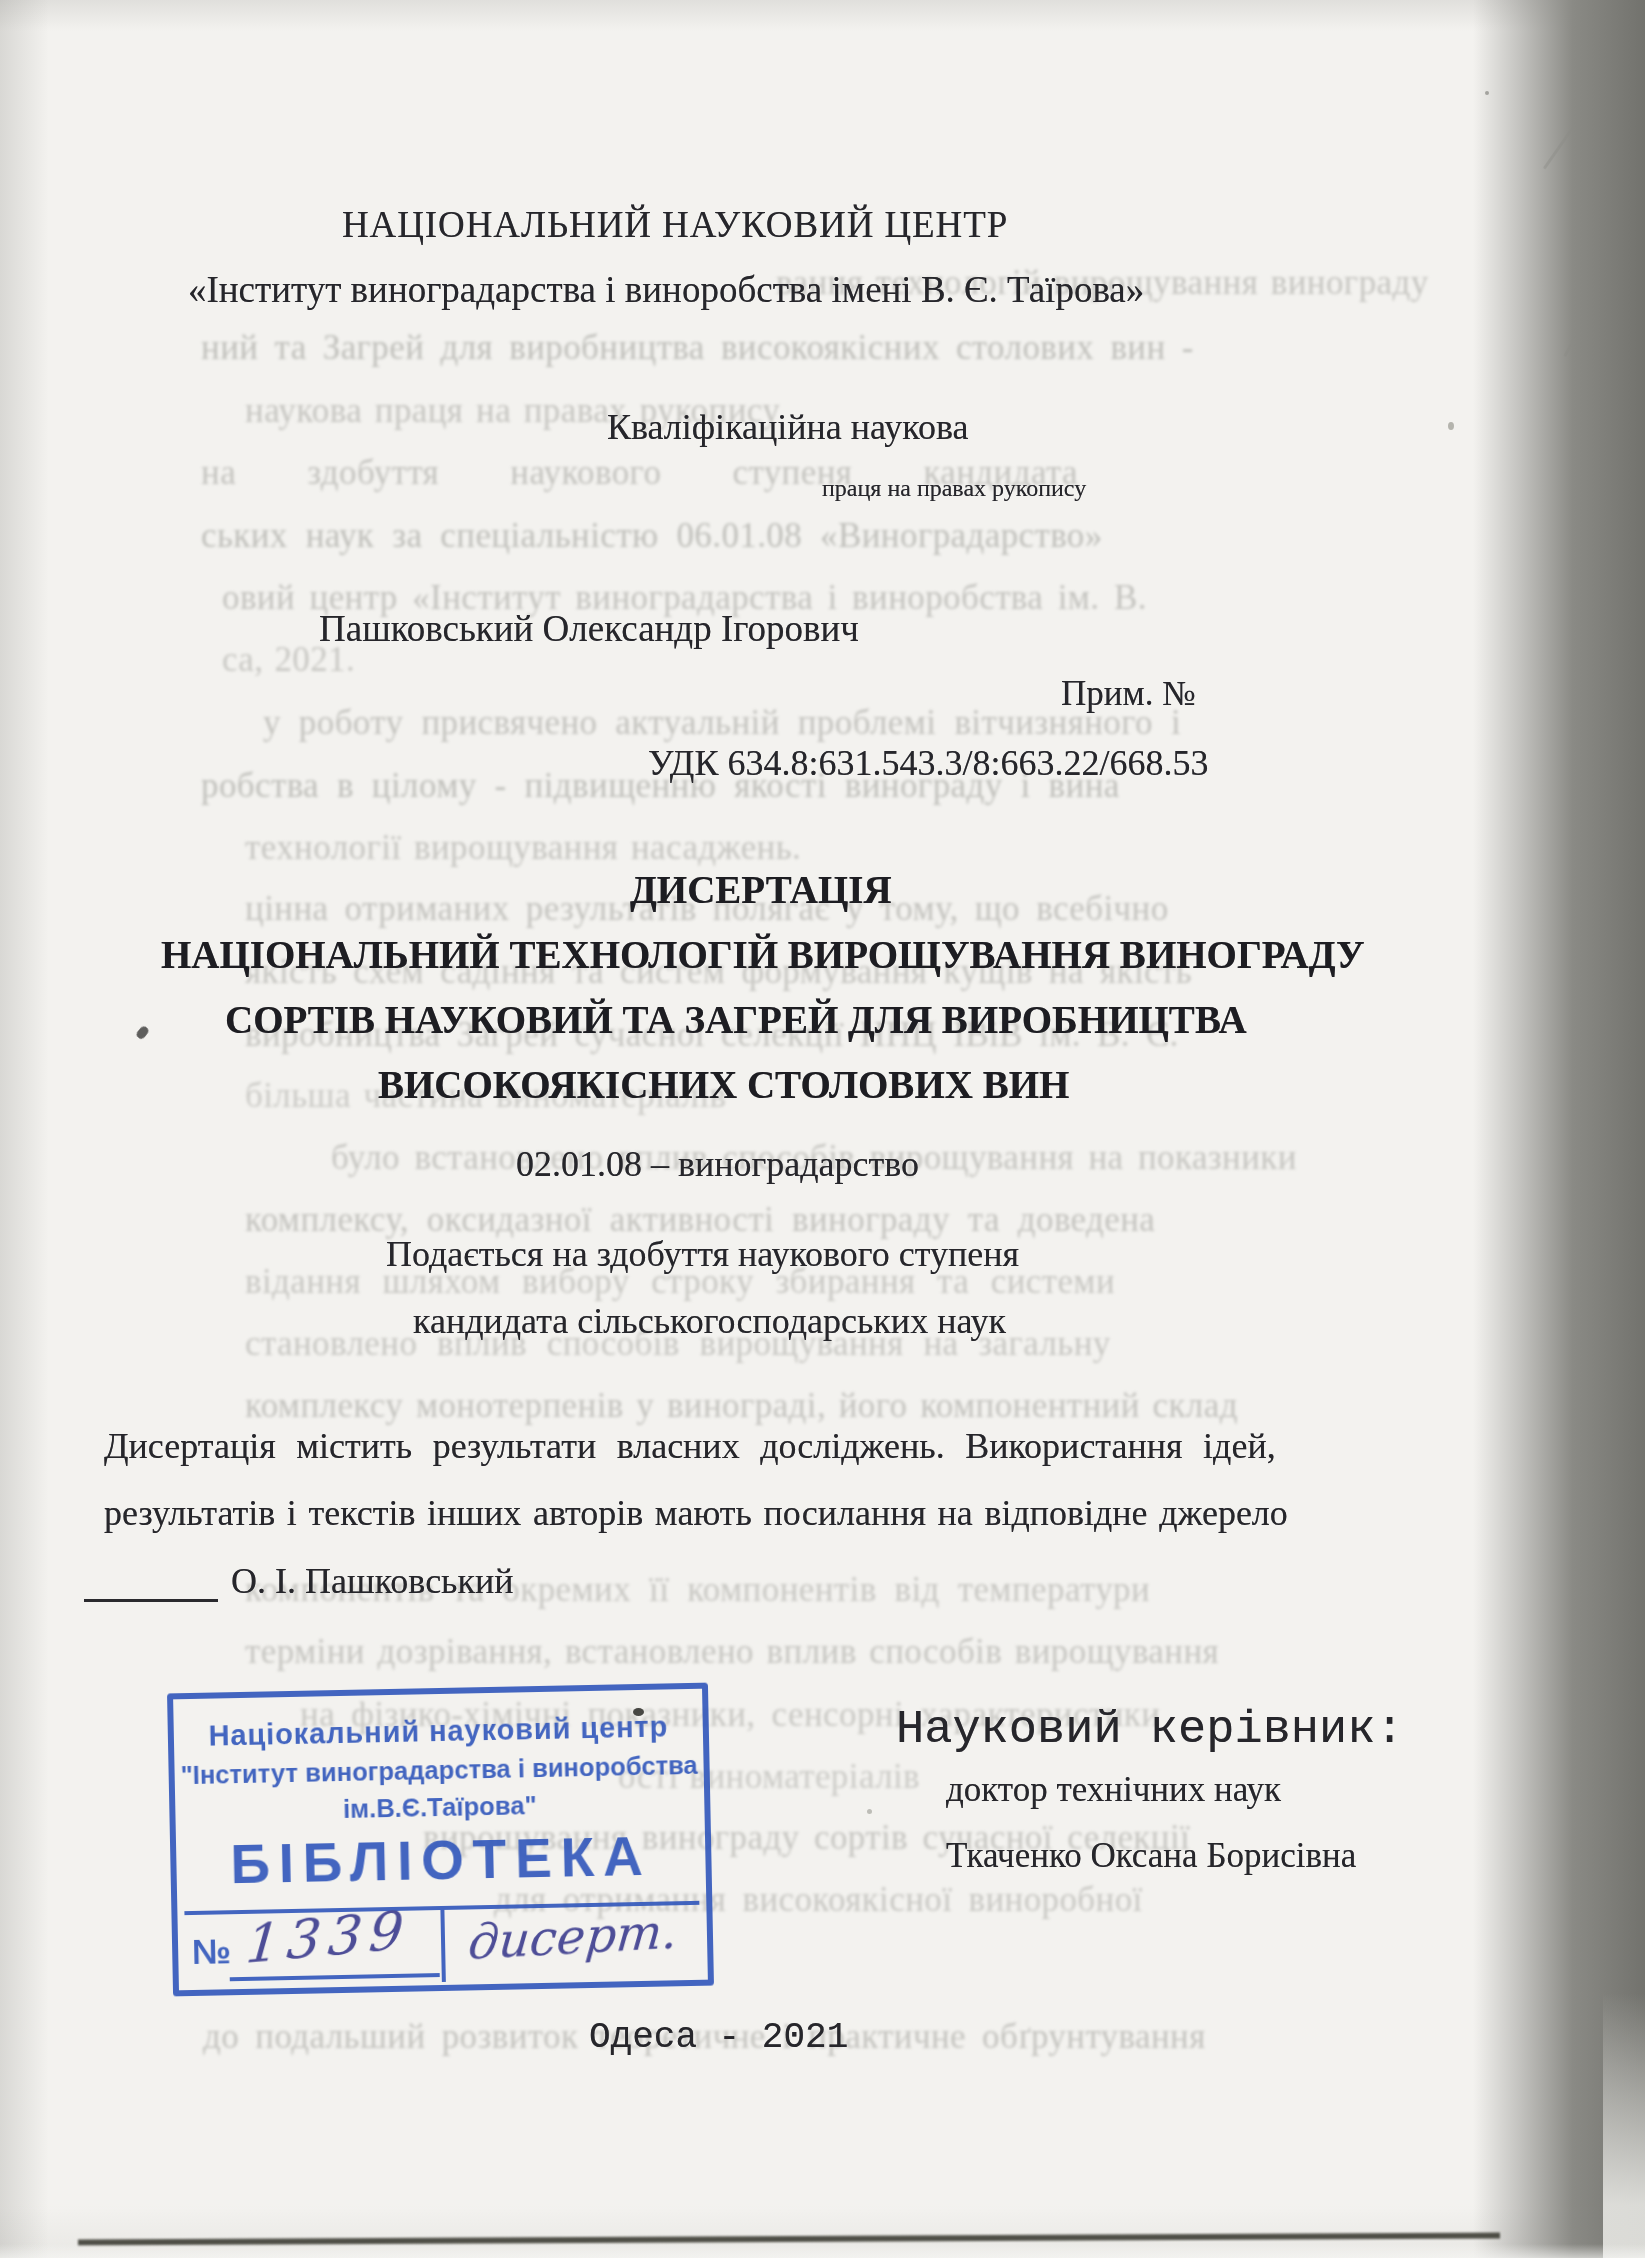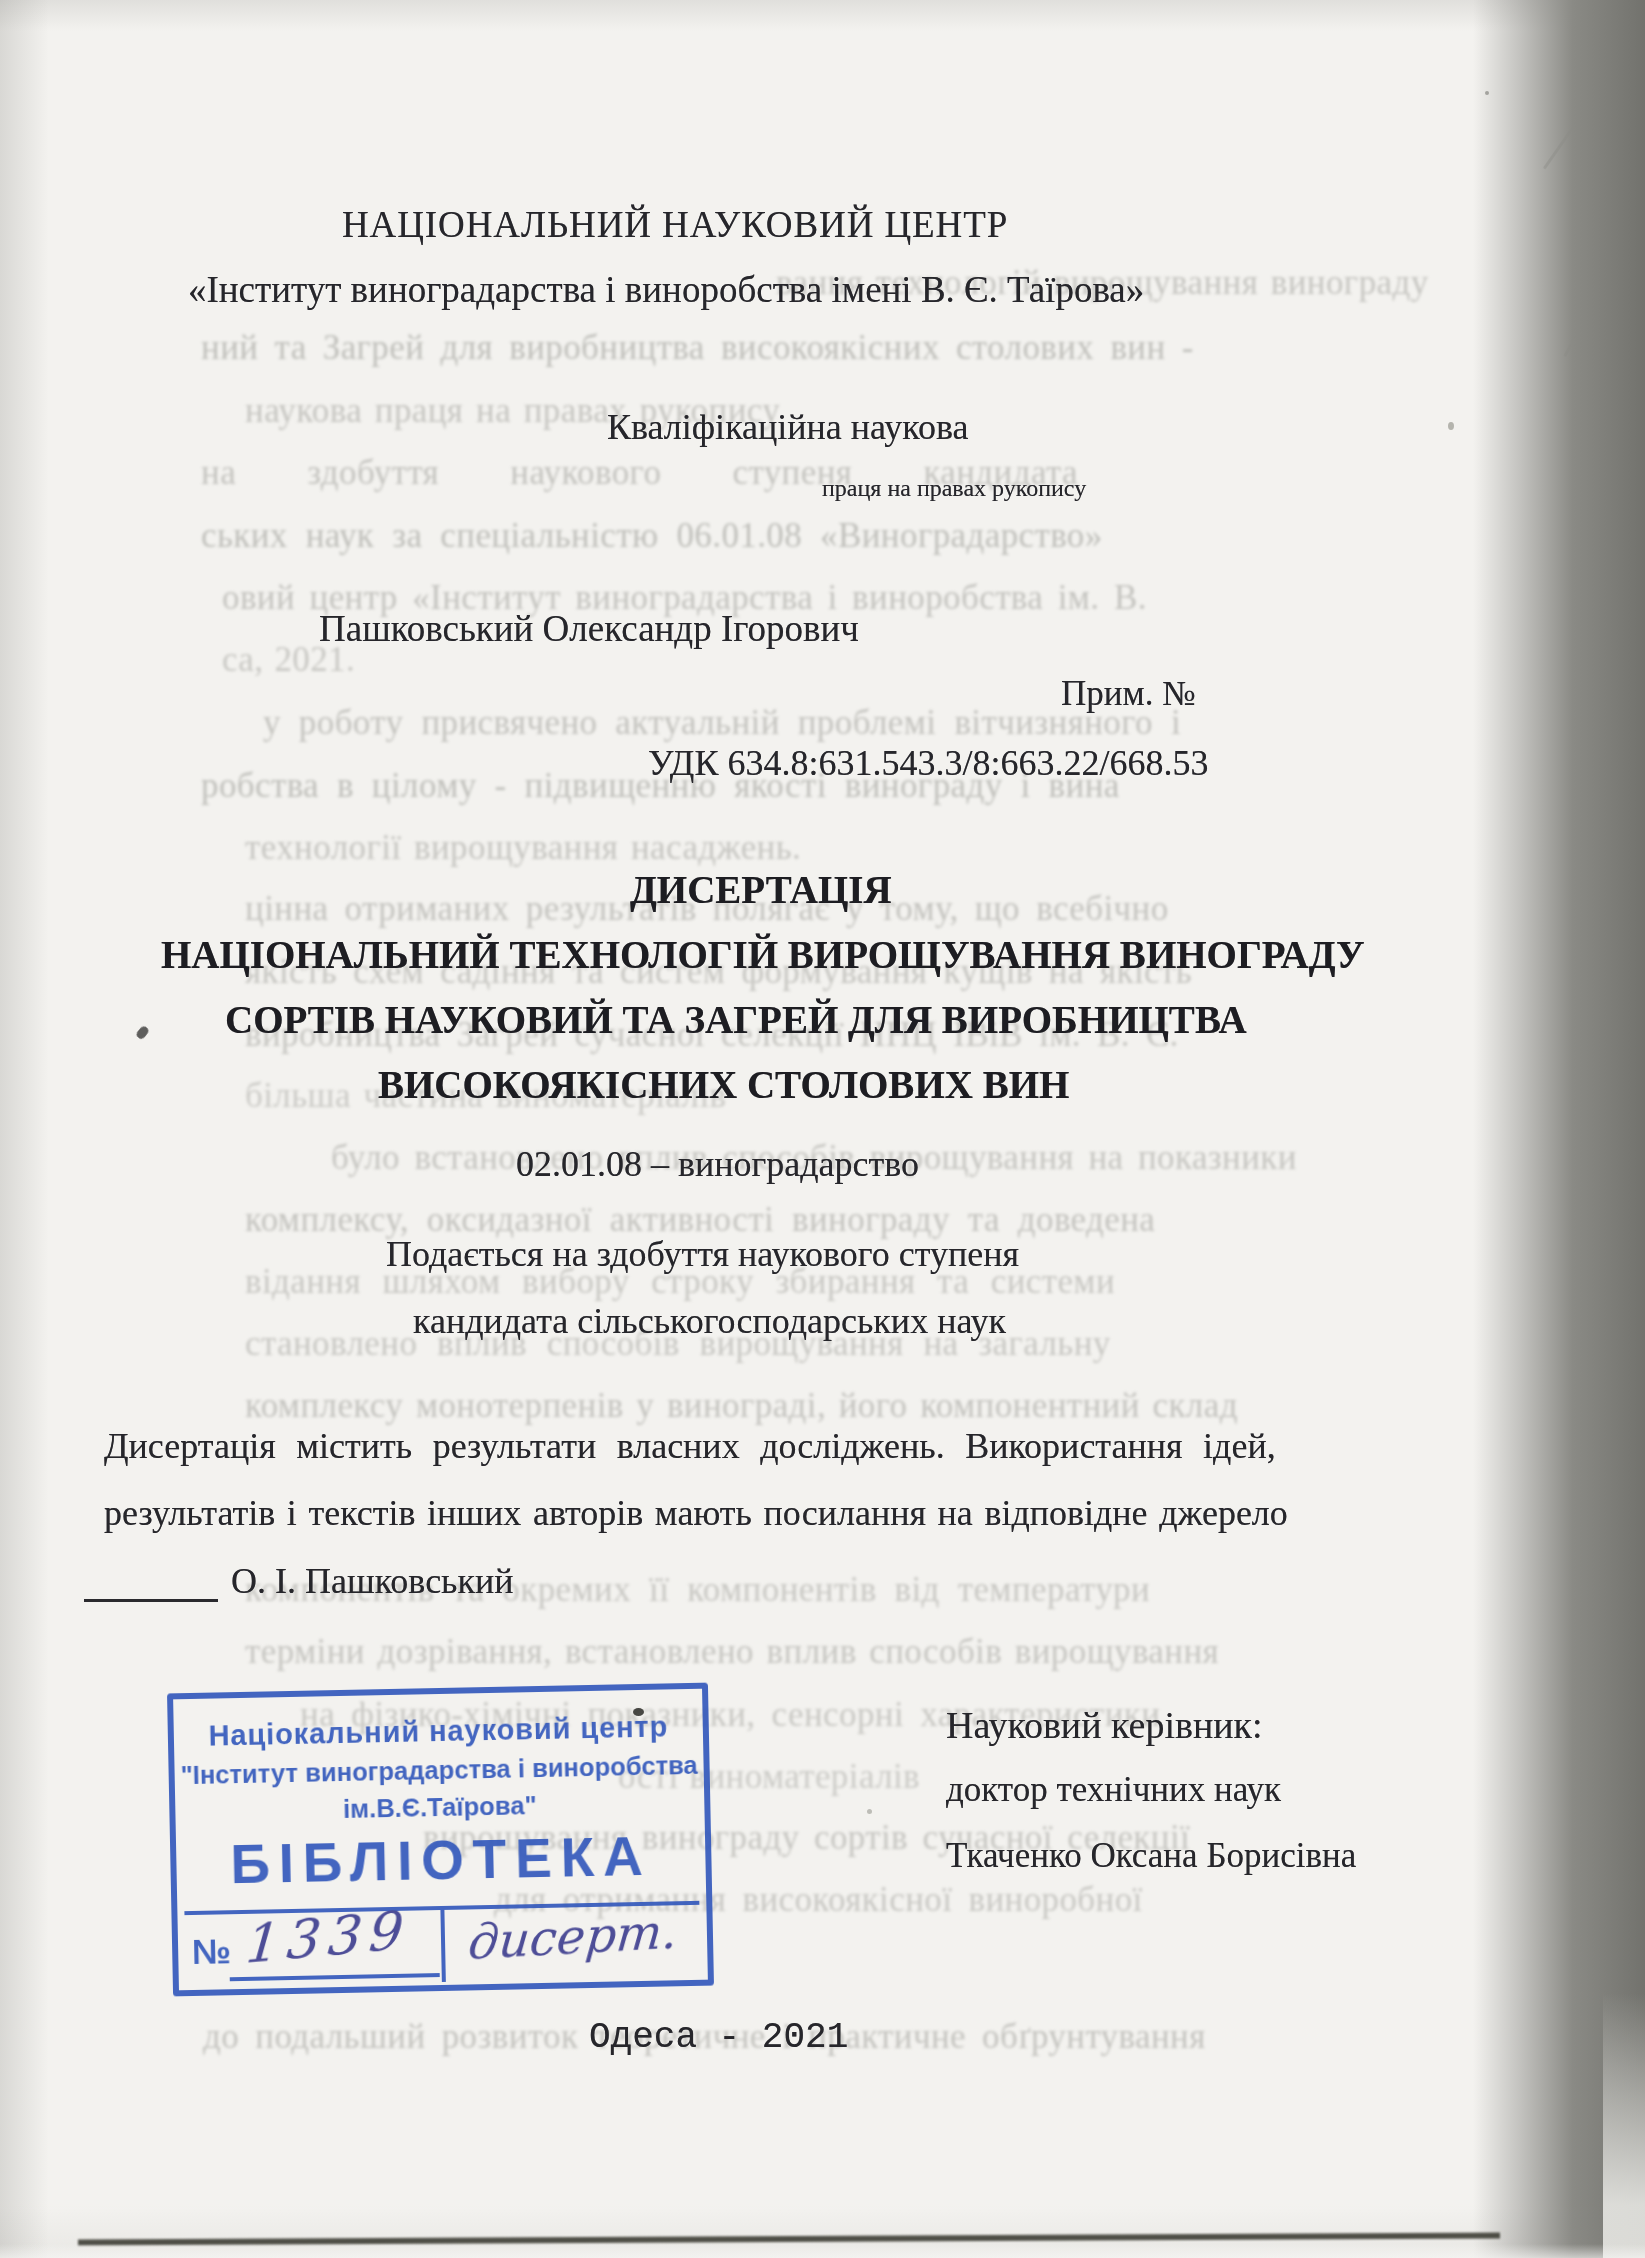--- a/index.html
+++ b/index.html
@@ -55,21 +55,21 @@
   #title1{left:161px; top:932px; font-size:39px; font-weight:bold; color:#1d1d22;}
   #title2{left:225px; top:997px; font-size:39px; font-weight:bold; color:#1d1d22;}
   #title3{left:378px; top:1062px; font-size:39px; font-weight:bold; color:#1d1d22;text-align:right;}
   #spec{left:516px; top:1143px; font-size:36px;}
   #sub1{left:386px; top:1233px; font-size:36px;}
   #sub2{left:413px; top:1300px; font-size:36px;}
   #disc1{left:104px; top:1425px; font-size:36px; word-spacing:11.5px;}
   #disc2{left:104px; top:1492px; font-size:36px; word-spacing:2.6px;}
   #sig-line{position:absolute; left:84px; top:1599px; width:134px; height:2.6px; background:#2a2a2e;}
   #sig-name{left:231px; top:1560px; font-size:36px;}
-  #sup1{left:946px; top:1703px; font-size:38px;}
+  #sup1{left:896px; top:1703px; font-size:47px;font-family:Liberation Mono, monospace;}
   #sup2{left:946px; top:1770px; font-size:35px;}
   #sup3{left:946px; top:1836px; font-size:35px;}
   #city{left:589px; top:2017px; font-size:36px;font-family:Liberation Mono, monospace;}
 
   
   #stamp{
     position:absolute; left:170px; top:1688px; width:529px; height:291px;
     border:6.2px solid #3056bb; transform:rotate(-1.15deg); border-radius:3.5px;
     filter:blur(0.4px); opacity:.9;
   }

